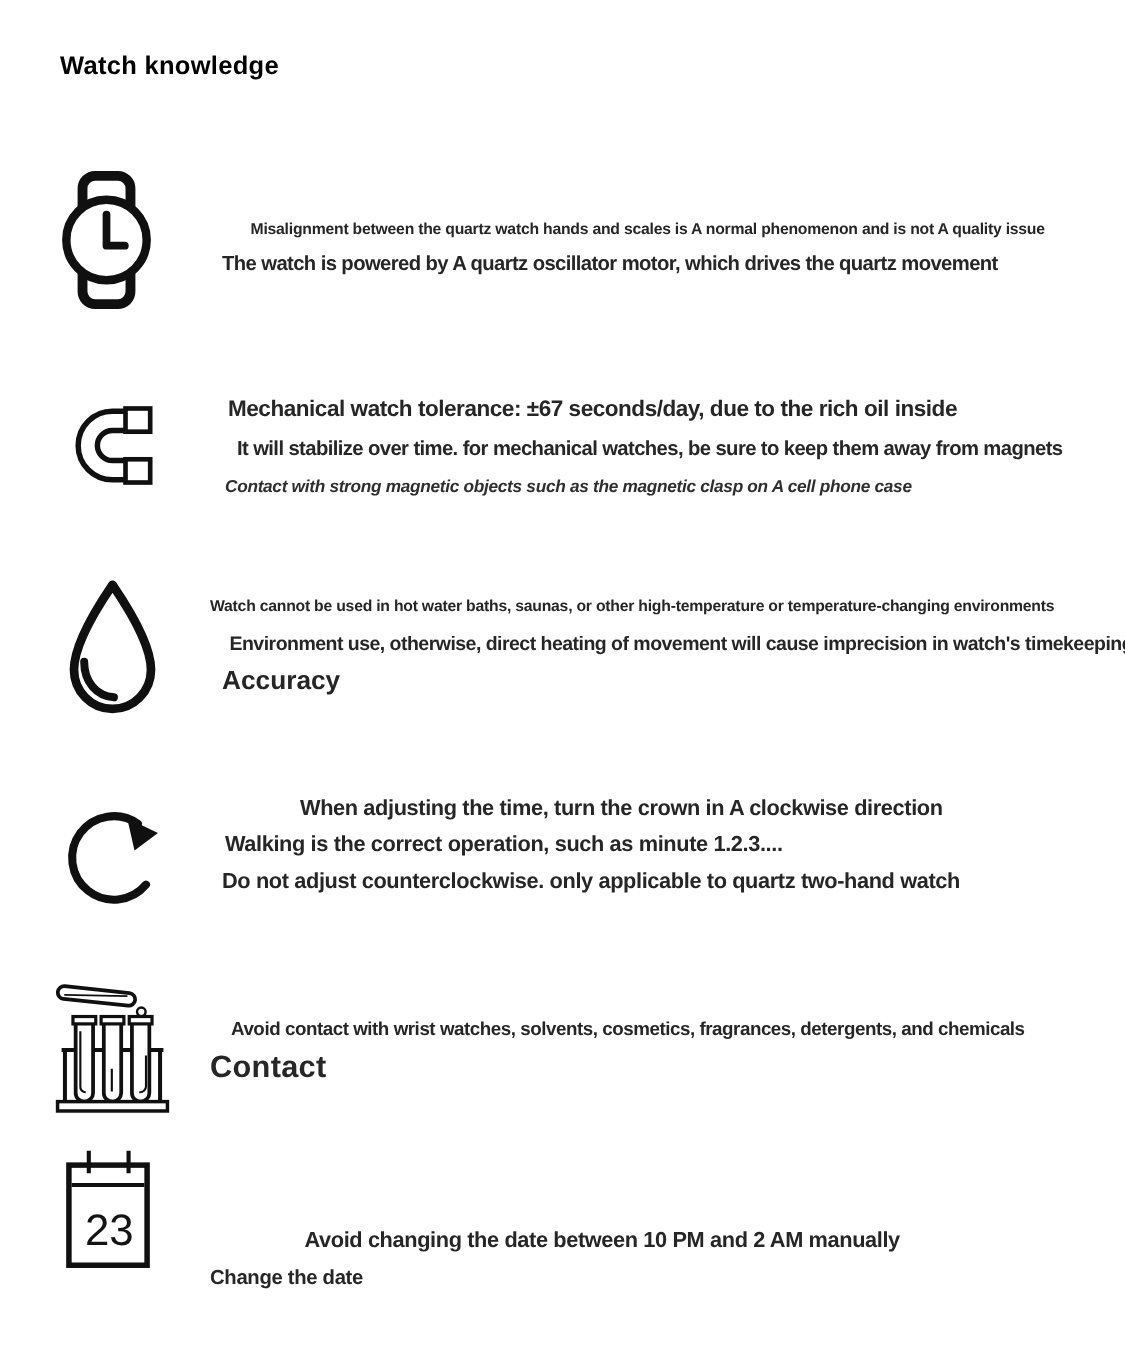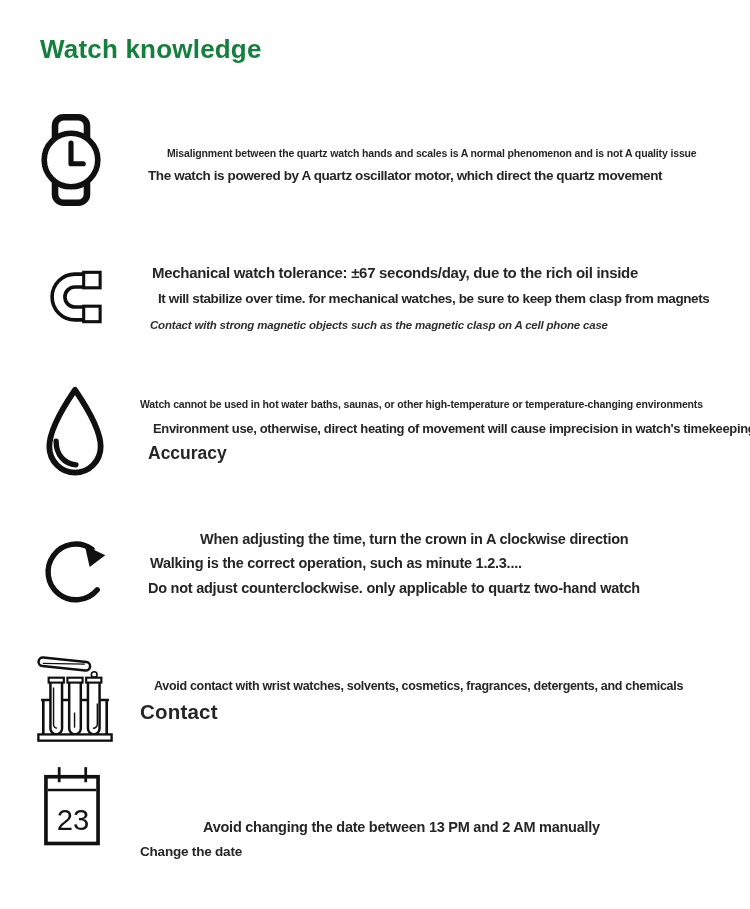--- a/index.html
+++ b/index.html
@@ -2,21 +2,21 @@
 <html><head>
 <meta charset="utf-8">
 <style>
   html,body{margin:0;padding:0;background:#ffffff;}
   .canvas{
     position:relative;width:750px;height:909px;background:#ffffff;
     font-family:"Liberation Sans","DejaVu Sans",sans-serif;overflow:hidden;
   }
   .title{
     position:absolute;left:40px;top:34px;margin:0;
-    font-size:26px;font-weight:bold;color:#15803d;letter-spacing:.2px;
+    font-size:17px;font-weight:bold;color:#000000;letter-spacing:.2px;
   }
   .icon{position:absolute;}
   .txt{position:absolute;left:140px;color:#242424;}
   .ln{white-space:nowrap;font-weight:bold;color:#262626;}
   .t-xs {font-size:10.5px;letter-spacing:-.15px;line-height:15px;}
   .t-xs2{font-size:11.5px;letter-spacing:-.2px;line-height:16px;font-weight:600;color:#2e2e2e;font-style:italic;}
   .t-sm {font-size:12.5px;letter-spacing:-.3px;line-height:18px;}
   .t-sm2{font-size:13px;letter-spacing:-.35px;line-height:19px;}
   .t-sm3{font-size:13.5px;letter-spacing:-.2px;line-height:19px;}
   .t-md {font-size:13.5px;letter-spacing:-.4px;line-height:21px;}
@@ -35,34 +35,34 @@
 
   <div class="icon" style="left:38px;top:113px;">
     <svg width="66" height="94" viewBox="0 0 70 100">
       <rect x="18" y="4.5" width="34" height="91" rx="9" fill="#fff" stroke="#101010" stroke-width="7"></rect>
       <circle cx="35" cy="50" r="28.5" fill="#fff" stroke="#101010" stroke-width="6"></circle>
       <path d="M35 32 V54 H48" fill="none" stroke="#101010" stroke-width="5.5" stroke-linecap="round" stroke-linejoin="round"></path>
     </svg>
   </div>
   <div class="txt" style="top:146px;">
     <div class="ln t-xs" style="margin-left:27px;">Misalignment between the quartz watch hands and scales is A normal phenomenon and is not A quality issue</div>
-    <div class="ln t-md" style="margin-left:8px;margin-top:4px;">The watch is powered by A quartz oscillator motor, which direct the quartz movement</div>
+    <div class="ln t-md" style="margin-left:8px;margin-top:4px;">The watch is powered by A quartz oscillator motor, which drives the quartz movement</div>
   </div>
 
   <div class="icon" style="left:44px;top:268px;">
     <svg width="60" height="58" viewBox="0 0 62 58">
       <path d="M56 12 H32 A17 17 0 0 0 32 46 H56" fill="none" stroke="#101010" stroke-width="17"></path>
       <path d="M56 12 H32 A17 17 0 0 0 32 46 H56" fill="none" stroke="#ffffff" stroke-width="9.5"></path>
       <rect x="41" y="3.5" width="17" height="16" fill="#fff" stroke="#101010" stroke-width="3.2"></rect>
       <rect x="41" y="38.5" width="17" height="16" fill="#fff" stroke="#101010" stroke-width="3.2"></rect>
     </svg>
   </div>
   <div class="txt" style="top:262px;">
     <div class="ln t-lg" style="margin-left:12px;">Mechanical watch tolerance: ±67 seconds/day, due to the rich oil inside</div>
-    <div class="ln t-md" style="margin-left:18px;margin-top:4px;">It will stabilize over time. for mechanical watches, be sure to keep them clasp from magnets</div>
+    <div class="ln t-md" style="margin-left:18px;margin-top:4px;">It will stabilize over time. for mechanical watches, be sure to keep them away from magnets</div>
     <div class="ln t-xs2" style="margin-left:10px;margin-top:8px;">Contact with strong magnetic objects such as the magnetic clasp on A cell phone case</div>
   </div>
 
   <div class="icon" style="left:42px;top:385px;">
     <svg width="66" height="92" viewBox="0 0 66 95">
       <path d="M33 5 C 29 11, 6.5 43, 6.5 63.5 C 6.5 78.5, 18.5 90.5, 33 90.5 C 47.5 90.5, 59.5 78.5, 59.5 63.5 C 59.5 43, 37 11, 33 5 Z" fill="#fff" stroke="#101010" stroke-width="6" stroke-linejoin="round"></path>
       <path d="M13.5 58 C 13.5 72, 22 81.5, 34 82.5" fill="none" stroke="#101010" stroke-width="5.5" stroke-linecap="round"></path>
     </svg>
   </div>
   <div class="txt" style="top:397px;">
@@ -113,17 +113,17 @@
   <div class="icon" style="left:40px;top:761px;">
     <svg width="64" height="90" viewBox="0 0 70 90">
       <rect x="6.5" y="13" width="57" height="73" fill="#fff" stroke="#101010" stroke-width="4"></rect>
       <line x1="8.5" y1="27.5" x2="61.5" y2="27.5" stroke="#101010" stroke-width="3"></line>
       <line x1="21" y1="2.5" x2="21" y2="19" stroke="#101010" stroke-width="3"></line>
       <line x1="50" y1="2.5" x2="50" y2="19" stroke="#101010" stroke-width="3"></line>
       <text x="36" y="71" font-size="32" text-anchor="middle" fill="#141414" style="font-family:'Liberation Sans','DejaVu Sans',sans-serif;">23</text>
     </svg>
   </div>
   <div class="txt" style="top:817px;">
-    <div class="ln t-md2" style="margin-left:63px;">Avoid changing the date between 13 PM and 2 AM manually</div>
+    <div class="ln t-md2" style="margin-left:63px;">Avoid changing the date between 10 PM and 2 AM manually</div>
     <div class="ln t-sm3" style="margin-left:0;margin-top:4px;">Change the date</div>
   </div>
 
 </div>
 
 </body></html>

